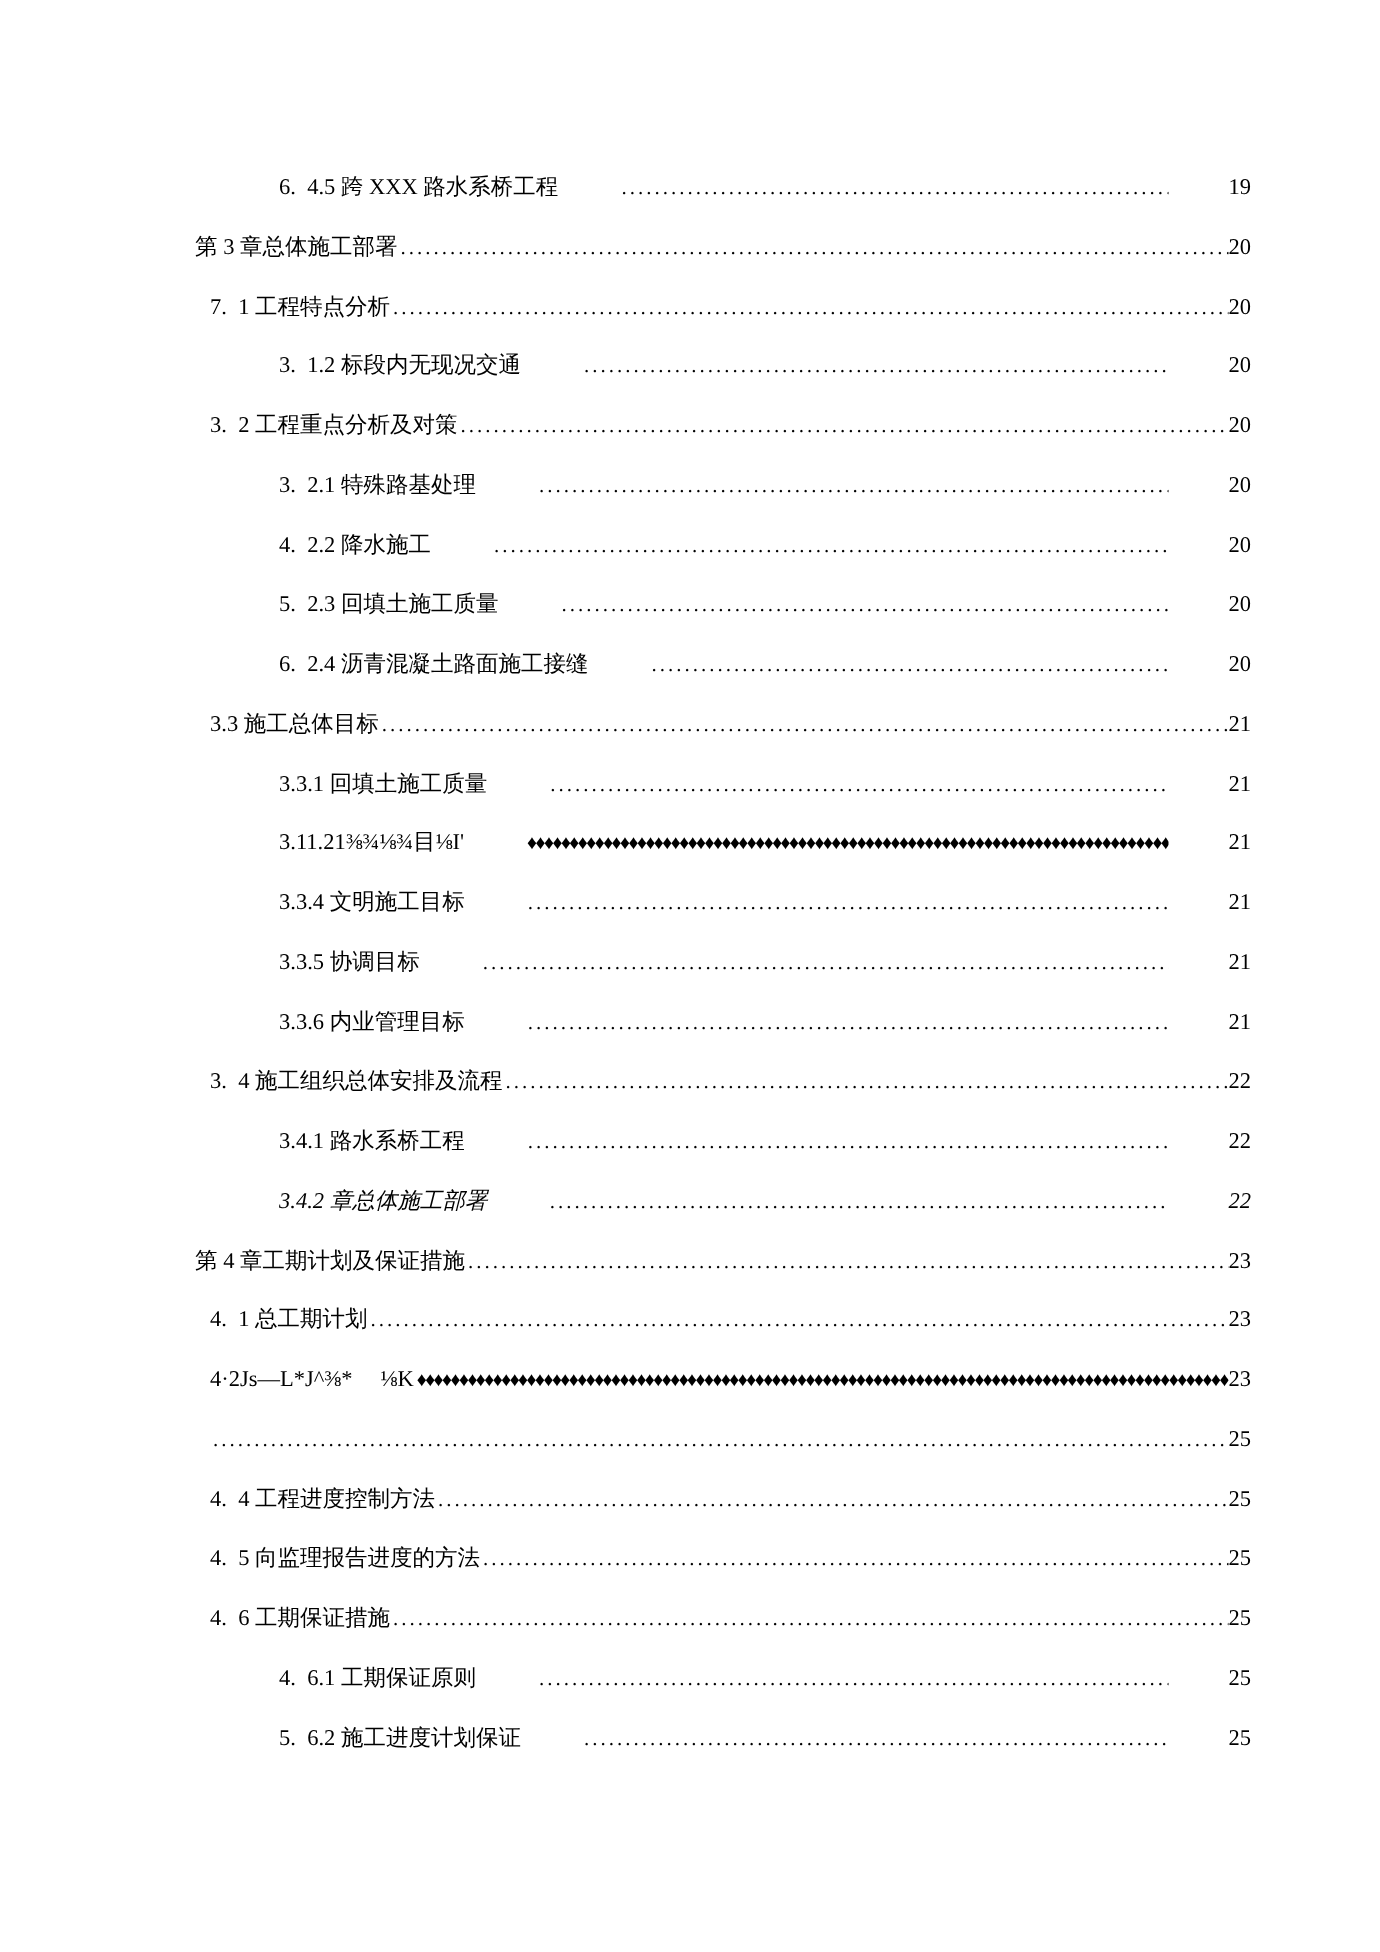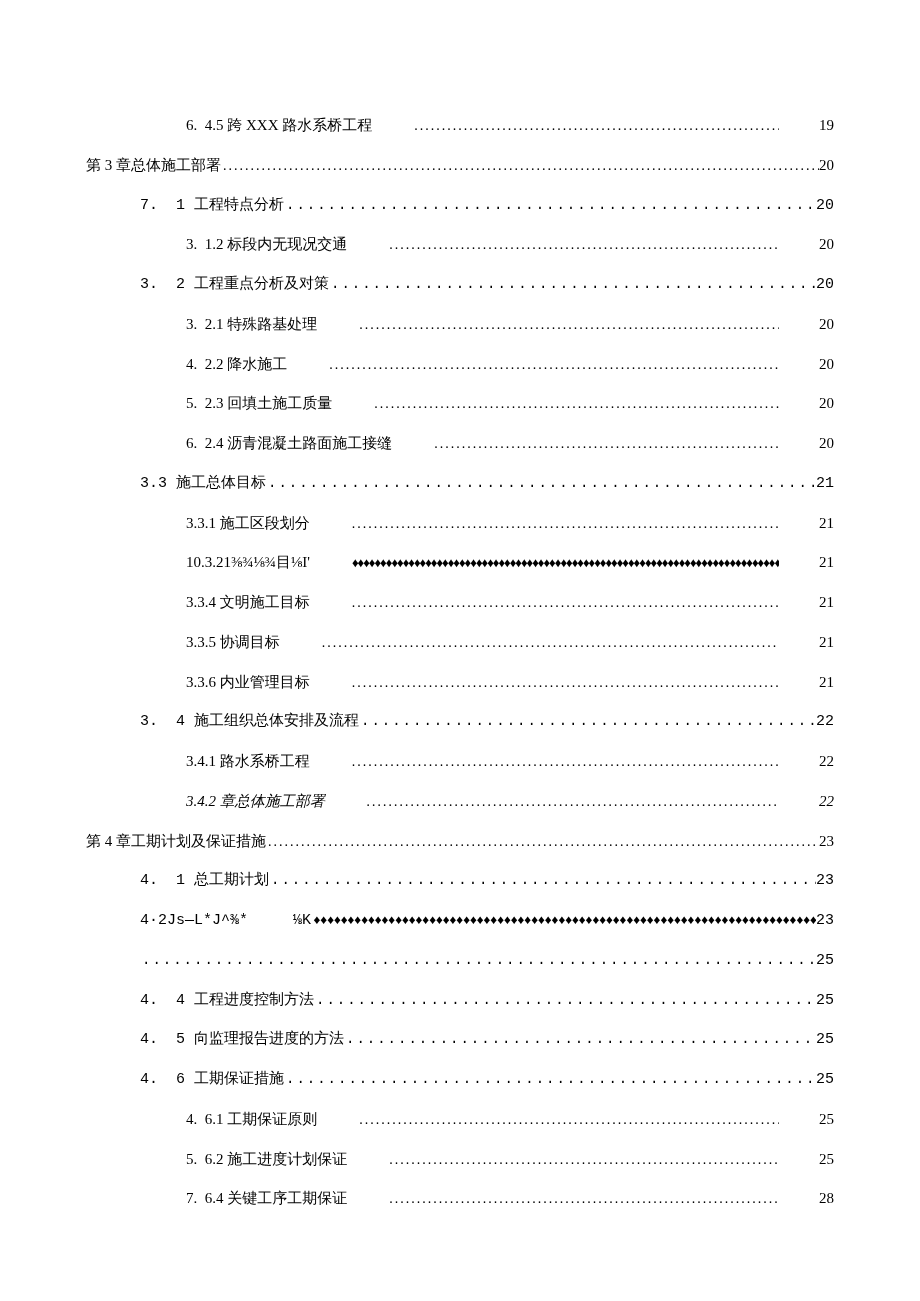--- a/index.html
+++ b/index.html
@@ -38,22 +38,22 @@
       font-size: 14px;
     }
     .toc-leader.diamond::after {
       content: "♦♦♦♦♦♦♦♦♦♦♦♦♦♦♦♦♦♦♦♦♦♦♦♦♦♦♦♦♦♦♦♦♦♦♦♦♦♦♦♦♦♦♦♦♦♦♦♦♦♦♦♦♦♦♦♦♦♦♦♦♦♦♦♦♦♦♦♦♦♦♦♦♦♦♦♦♦♦♦♦♦♦♦♦♦♦♦♦♦♦♦♦♦♦♦♦♦♦♦♦♦♦♦♦♦♦♦♦♦♦♦♦♦♦♦♦♦♦♦♦♦♦♦♦♦♦♦♦♦♦♦♦";
       letter-spacing: -1px;
       font-size: 13px;
     }
     .toc-page {
       flex-shrink: 0;
     }
-    .indent-0 { padding-left: 0; }
-    .indent-1 { padding-left: 54px; font-family: Liberation Mono, monospace; }
+    .indent-0 { padding-left: 0; margin-left: 44px; }
+    .indent-1 { padding-left: 54px; }
     .indent-2 { padding-left: 100px; gap: 40px; }
     .italic {
       font-style: italic;
     }
   </style>
 </head>
 <body>
 
 <div id="toc-container">
     <div class="toc-entry indent-2">
@@ -100,26 +100,26 @@
       <span class="toc-label">6.&nbsp;&nbsp;2.4 沥青混凝土路面施工接缝</span>
       <span class="toc-leader"></span>
       <span class="toc-page">20</span>
     </div>
     <div class="toc-entry indent-1">
       <span class="toc-label">3.3 施工总体目标</span>
       <span class="toc-leader"></span>
       <span class="toc-page">21</span>
     </div>
     <div class="toc-entry indent-2">
-      <span class="toc-label">3.3.1 施工区段划分</span>
+      <span class="toc-label">3.3.1 回填土施工质量</span>
       <span class="toc-leader"></span>
       <span class="toc-page">21</span>
     </div>
     <div class="toc-entry indent-2">
-      <span class="toc-label">10.3.21⅜¾⅛¾目⅛I'</span>
+      <span class="toc-label">3.11.21⅜¾⅛¾目⅛I'</span>
       <span class="toc-leader diamond"></span>
       <span class="toc-page">21</span>
     </div>
     <div class="toc-entry indent-2">
       <span class="toc-label">3.3.4 文明施工目标</span>
       <span class="toc-leader"></span>
       <span class="toc-page">21</span>
     </div>
     <div class="toc-entry indent-2">
       <span class="toc-label">3.3.5 协调目标</span>
@@ -183,18 +183,13 @@
     <div class="toc-entry indent-2">
       <span class="toc-label">4.&nbsp;&nbsp;6.1 工期保证原则</span>
       <span class="toc-leader"></span>
       <span class="toc-page">25</span>
     </div>
     <div class="toc-entry indent-2">
       <span class="toc-label">5.&nbsp;&nbsp;6.2 施工进度计划保证</span>
       <span class="toc-leader"></span>
       <span class="toc-page">25</span>
     </div>
-    <div class="toc-entry indent-2">
-      <span class="toc-label">7.&nbsp;&nbsp;6.4 关键工序工期保证</span>
-      <span class="toc-leader"></span>
-      <span class="toc-page">28</span>
-    </div>
   </div>
 
 </body></html>

